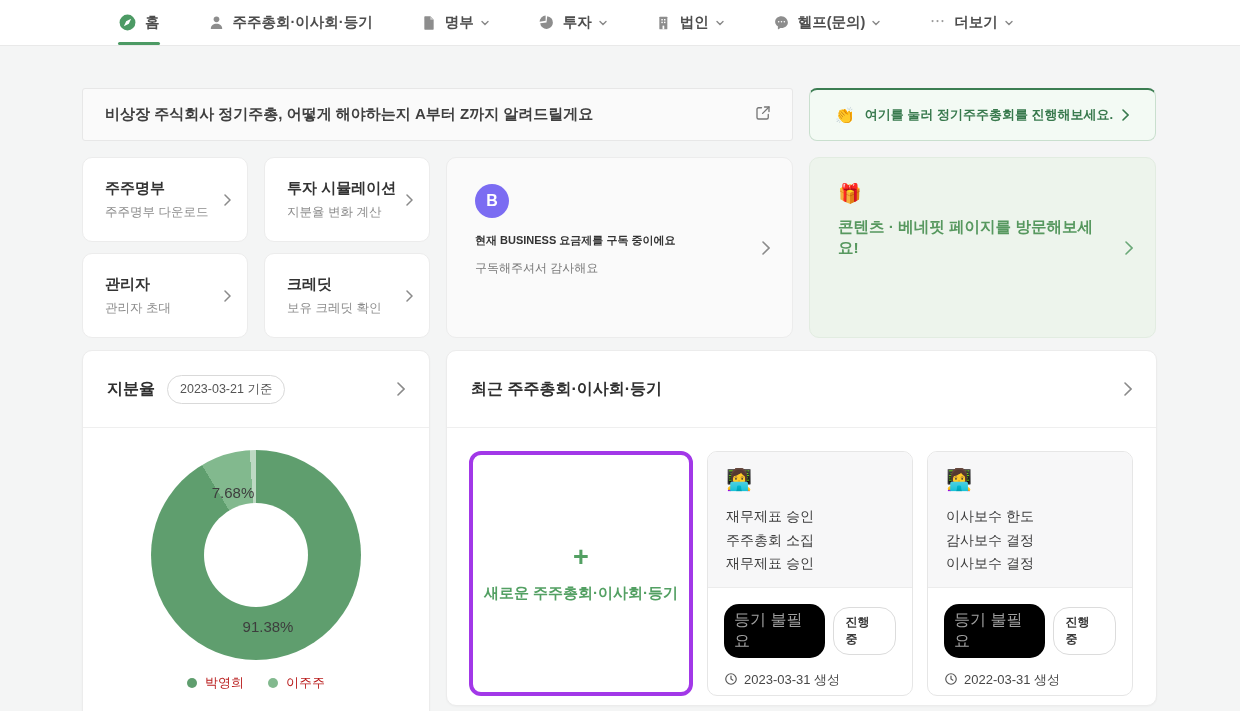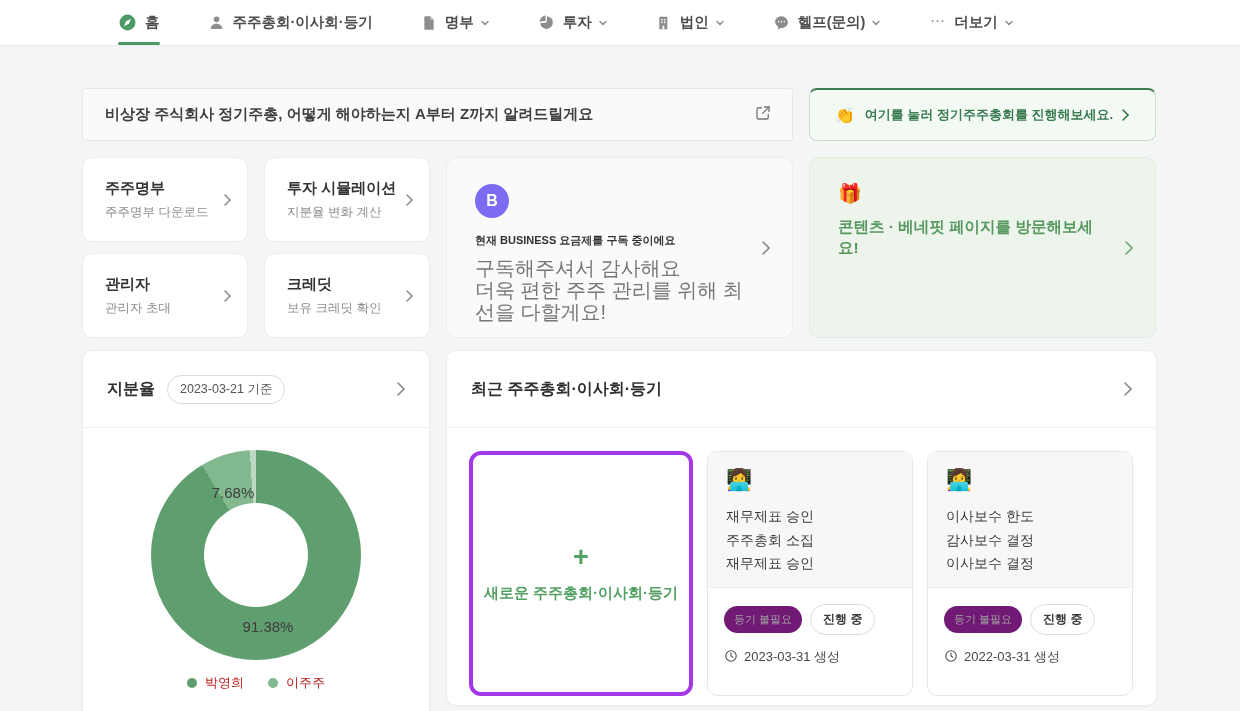--- a/index.html
+++ b/index.html
@@ -57,21 +57,21 @@
   
   .plan-card {
     position:relative; width:347px; height:181px; background:#fafafa;
     border:1px solid #ececec; border-radius:10px; padding:26px 46px 0 28px; cursor:pointer;
   }
   .plan-badge {
     width:34px; height:34px; border-radius:50%; background:#7b6cf2; color:#fff;
     font-size:16px; font-weight:700; display:flex; align-items:center; justify-content:center;
   }
   .plan-card .t { font-size:11px; font-weight:700; color:#333; margin-top:15px; }
-  .plan-card .s { font-size:20px; color:#777; line-height:22px; margin-top:9px; }
+  .plan-card .s { font-size:12px; color:#777; line-height:22px; margin-top:9px; }
   .plan-card .chev-right, .benefit-card .chev-right { position:absolute; right:22px; top:50%; transform:translateY(-50%); }
   
   .benefit-card {
     position:relative; width:347px; height:181px; background:#edf4ec;
     border:1px solid #e2ece1; border-radius:10px; padding:24px 46px 0 28px; cursor:pointer;
   }
   .benefit-card .emoji { font-size:19px; }
   .benefit-card .t { font-size:15.5px; font-weight:700; color:#57985f; margin-top:12px; }
   .benefit-card .s { font-size:14px; color:#8fb894; line-height:22px; margin-top:7px; }
   
@@ -121,21 +121,21 @@
   }
   .info-top {
     height:136px; background:#f7f7f8; border-bottom:1px solid #ececec; padding:16px 18px;
   }
   .info-top .emoji { font-size:21px; }
   .agenda { margin-top:13px; list-style:none; }
   .agenda li { font-size:14px; color:#3c3c3c; line-height:23.5px; }
   .info-bottom { padding:16px 16px 0; }
   .badge-row { display:flex; align-items:center; gap:8px; }
   .badge-gray {
-    background:#701a75; color:#a0a0a0; font-size:11px; padding:6px 10px; border-radius:15px;
+    background:#000000; color:#a0a0a0; font-size:16px; padding:6px 10px; border-radius:15px;
   }
   .badge-outline {
     border:1px solid #dcdcdc; background:#fff; color:#3a3a3a; font-weight:700;
     font-size:12px; padding:6px 12px; border-radius:16px;
   }
   .date-row { display:flex; align-items:center; gap:6px; margin-top:13px; font-size:13px; color:#474747; }
 </style>
 </head>
 <body>
 
@@ -307,21 +307,20 @@
             </svg>
         </span>
       </div>
     </div>
 
     <div class="plan-card">
       <div class="plan-badge">B</div>
       <div class="t">현재 BUSINESS 요금제를 구독 중이에요</div>
       <div class="s">
         <div>구독해주셔서 감사해요</div>
-        <div>더욱 편한 주주 관리를 위해 최선을 다할게요!</div>
       </div>
       <span class="chev-right">
         <svg width="8" height="14" viewBox="0 0 8 14" fill="none" stroke="#8a8a8a" stroke-width="1.6" stroke-linecap="round">
             <path d="M1 1l6 6-6 6"></path>
           </svg>
       </span>
     </div>
 
     <div class="benefit-card">
       <div class="emoji">🎁</div>

